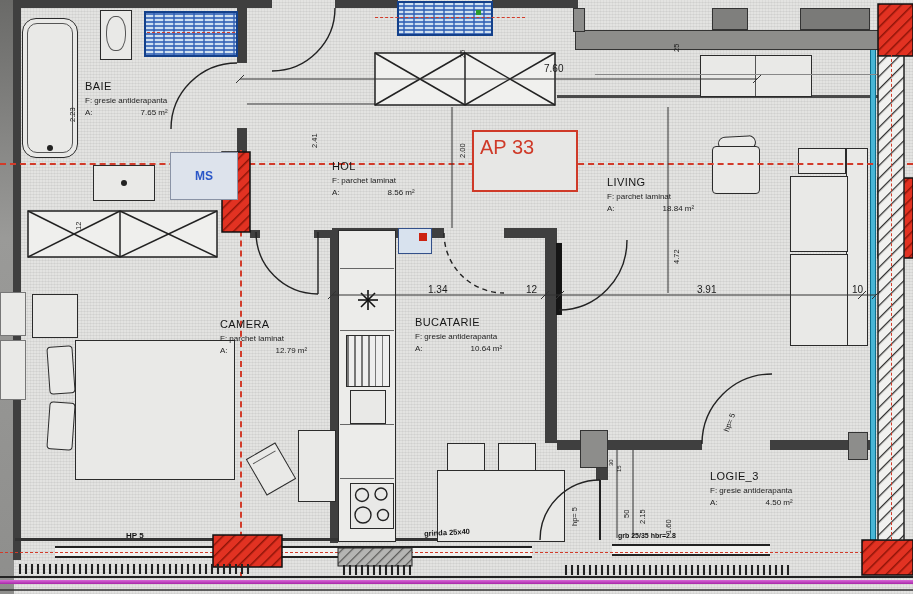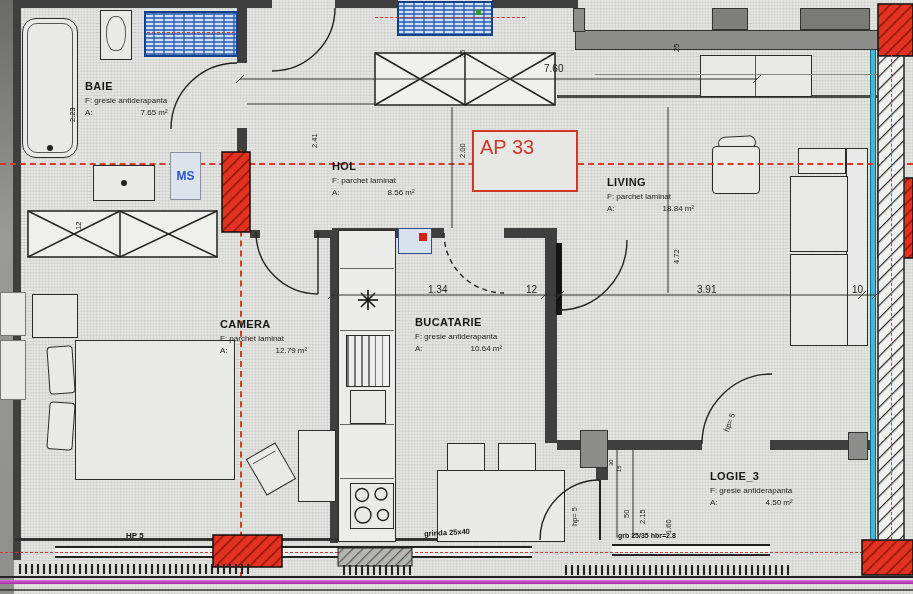--- a/index.html
+++ b/index.html
@@ -13,35 +13,35 @@
       repeating-linear-gradient(90deg, rgba(0,0,0,.035) 0 1px, transparent 1px 3px);}
   .abs{position:absolute;}
   .wall{position:absolute;background:#3f3f3f;z-index:3;}
   .wall-lt{position:absolute;background:#8d8d8b;border:1px solid #333;box-sizing:border-box;z-index:3;}
   .furn{position:absolute;border:1.5px solid #2b2b2b;background:#e9e9e7;box-sizing:border-box;z-index:3;}
   .thinline{position:absolute;background:#666;z-index:3;}
   .axis-h{position:absolute;border-top:2px dashed #d23b2a;z-index:4;height:0;}
   .axis-v{position:absolute;border-left:2px dashed #d23b2a;z-index:4;width:0;}
   .window{position:absolute;height:12px;background:#f2f2f0;border-top:2px solid #222;border-bottom:2px solid #222;box-sizing:border-box;z-index:2;}
   .room-label{position:absolute;z-index:7;}
-  .rn{font-size:11px;font-weight:bold;letter-spacing:.4px;color:#161616;}
+  .rn{font-size:11px;font-weight:normal;letter-spacing:.4px;color:#161616;}
   .rf{font-size:8px;margin-top:4px;color:#222;}
   .ra{font-size:8px;margin-top:3px;color:#222;display:flex;}
   .ra .aval{margin-left:48px;}
   .dim{position:absolute;font-size:10px;color:#1a1a1a;z-index:7;white-space:nowrap;}
   .dimv{position:absolute;font-size:7.5px;color:#1a1a1a;z-index:7;white-space:nowrap;
         transform:rotate(-90deg);transform-origin:0 0;}
   .cyan{position:absolute;width:6px;background:#49b6d6;border-left:1px solid #0c6e8c;border-right:1px solid #0c6e8c;box-sizing:border-box;z-index:3;}
   svg.overlay{position:absolute;left:0;top:0;z-index:5;pointer-events:none;}
   #ap-box{position:absolute;left:472px;top:130px;width:106px;height:62px;z-index:8;
     border:2px solid #cf3a28;background:#e7e7e5;color:#cf3a28;padding:3px 6px;box-sizing:border-box;}
   #ap-box .l1{font-size:20px;line-height:24px;}
   #ap-box .l2{font-size:22px;line-height:26px;}
   #ap-box sup{font-size:12px;}
-  #ms-box{position:absolute;left:170px;top:152px;width:31px;height:48px;background:#dde3ec;
+  #ms-box{position:absolute;left:170px;top:152px;width:68px;height:48px;background:#dde3ec;
     border:1px solid #8a93a6;box-sizing:border-box;display:flex;align-items:center;justify-content:center;z-index:6;}
   #ms-box span{font-size:12px;font-weight:bold;color:#2b57c8;}
   .magenta{position:absolute;left:0;top:580px;width:913px;height:4px;z-index:6;
     background:linear-gradient(#d86ad8,#a828a8);}
   .note{position:absolute;font-size:7.5px;color:#111;z-index:7;white-space:nowrap;}
   .photo-edge{position:absolute;left:0;top:0;width:14px;height:594px;z-index:2;
     background:linear-gradient(180deg,#6a6a68,#9a9a98 40%,#8e8e8c);}
 </style>
 </head>
 <body>

